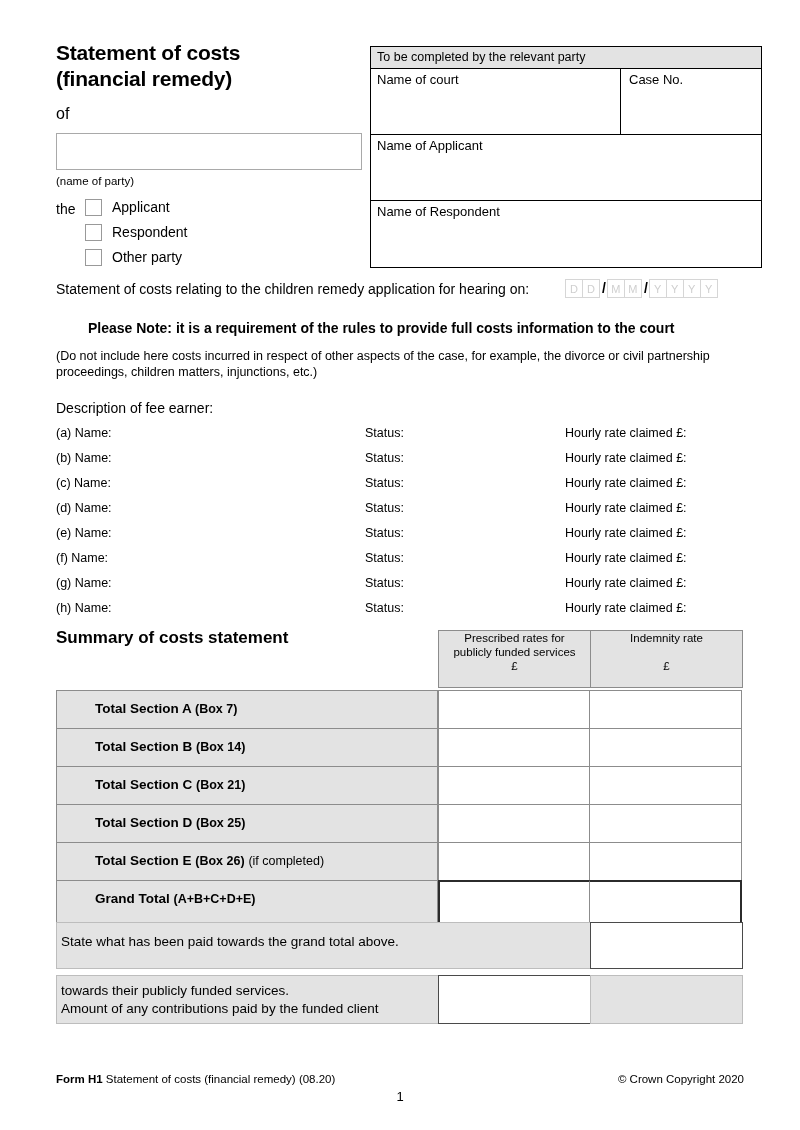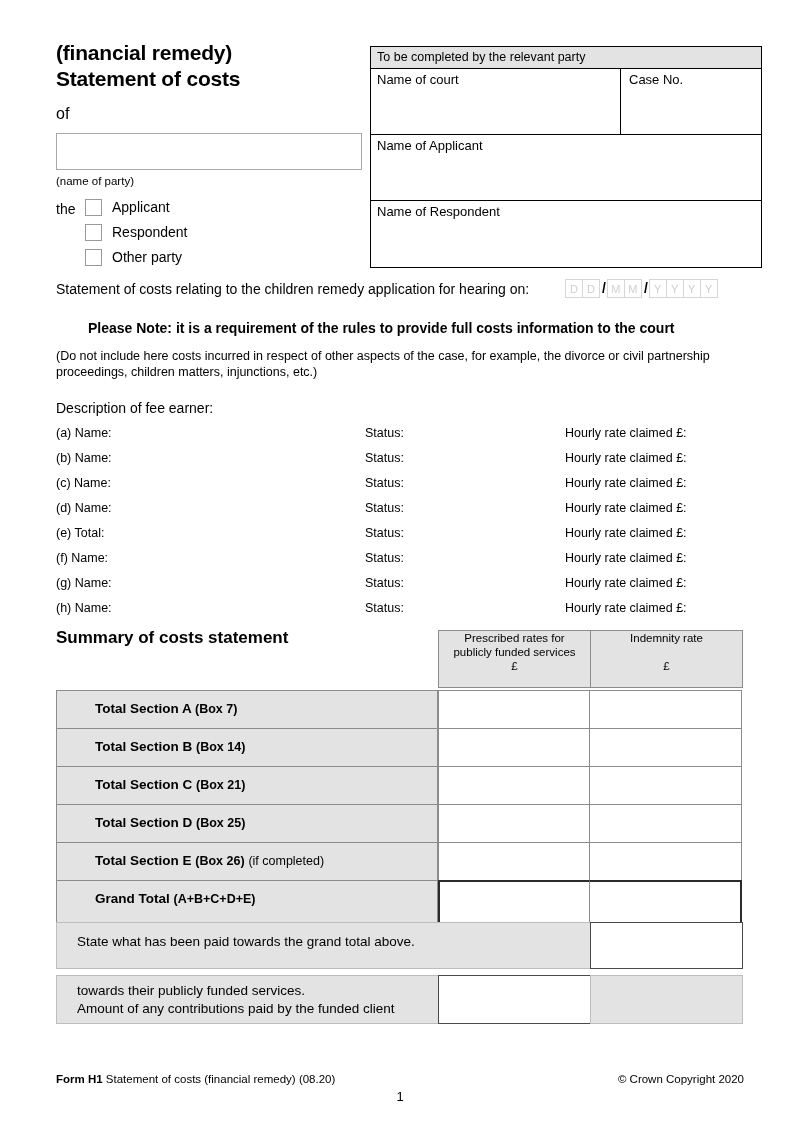--- a/index.html
+++ b/index.html
@@ -308,21 +308,21 @@
     box-sizing: border-box;
   }
   .state-box .slab {
     position: absolute;
     left: 0; top: 0;
     background: #e3e3e3;
     border: 1px solid #bdbdbd;
     box-sizing: border-box;
     font-size: 13.5px;
     line-height: 18px;
-    padding: 10px 0 0 20px;
+    padding: 10px 0 0 4px;
   }
   .state-box .sinput {
     position: absolute;
     top: 0;
     background: #ffffff;
     border: 1px solid #4a4a4a;
     box-sizing: border-box;
   }
   .state-box .sfill {
     position: absolute;
@@ -354,22 +354,22 @@
     text-align: center;
     font-size: 13px;
   }
 </style>
 </head>
 <body>
 
 <div class="page">
 
   <div class="title">
+    <div>Statement of costs</div>
     <div>(financial remedy)</div>
-    <div>Statement of costs</div>
   </div>
   <div class="title-of">of</div>
   <div class="party-input"></div>
   <div class="name-of-party">(name of party)</div>
   <div class="the-label">the</div>
 
   <div class="cbrow cb-a">
     <span class="box"></span>
     <span class="lbl">Applicant</span>
   </div>
@@ -433,21 +433,21 @@
         <span class="nm">(c) Name: </span>
         <span class="st">Status: </span>
         <span class="hr">Hourly rate claimed £: </span>
       </div>
       <div class="fee-row" style="top: 500px;">
         <span class="nm">(d) Name: </span>
         <span class="st">Status: </span>
         <span class="hr">Hourly rate claimed £: </span>
       </div>
       <div class="fee-row" style="top: 525px;">
-        <span class="nm">(e) Total: </span>
+        <span class="nm">(e) Name: </span>
         <span class="st">Status: </span>
         <span class="hr">Hourly rate claimed £: </span>
       </div>
       <div class="fee-row" style="top: 550px;">
         <span class="nm">(f) Name: </span>
         <span class="st">Status: </span>
         <span class="hr">Hourly rate claimed £: </span>
       </div>
       <div class="fee-row" style="top: 575px;">
         <span class="nm">(g) Name: </span>

